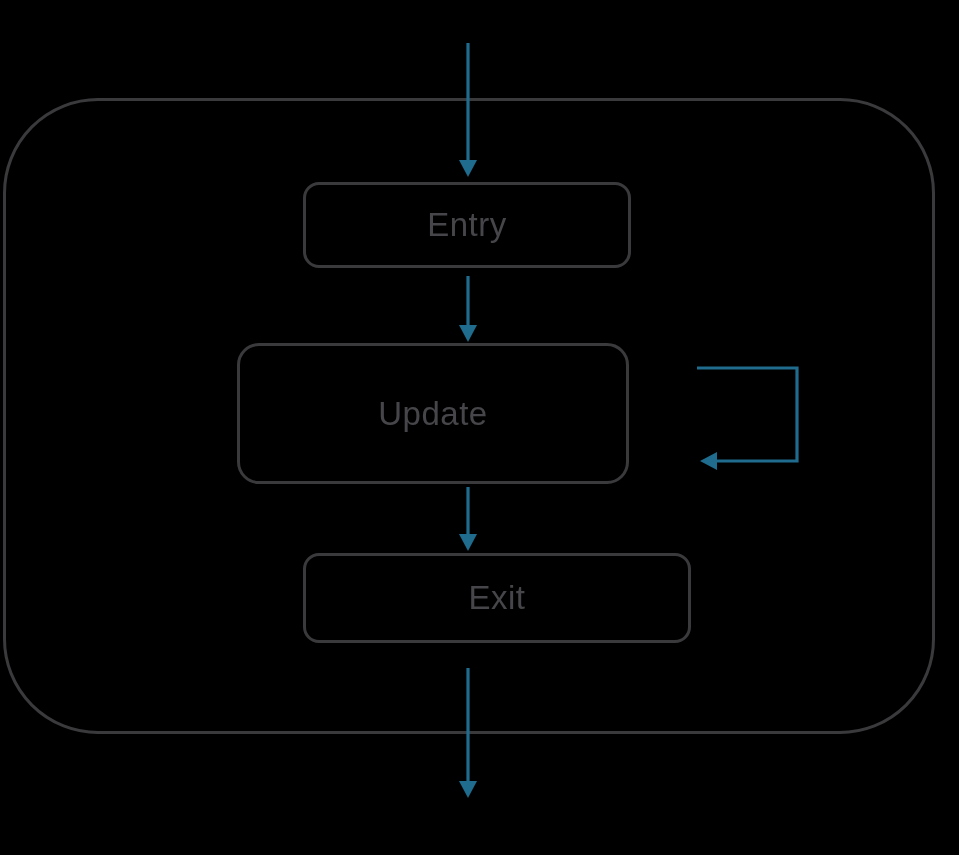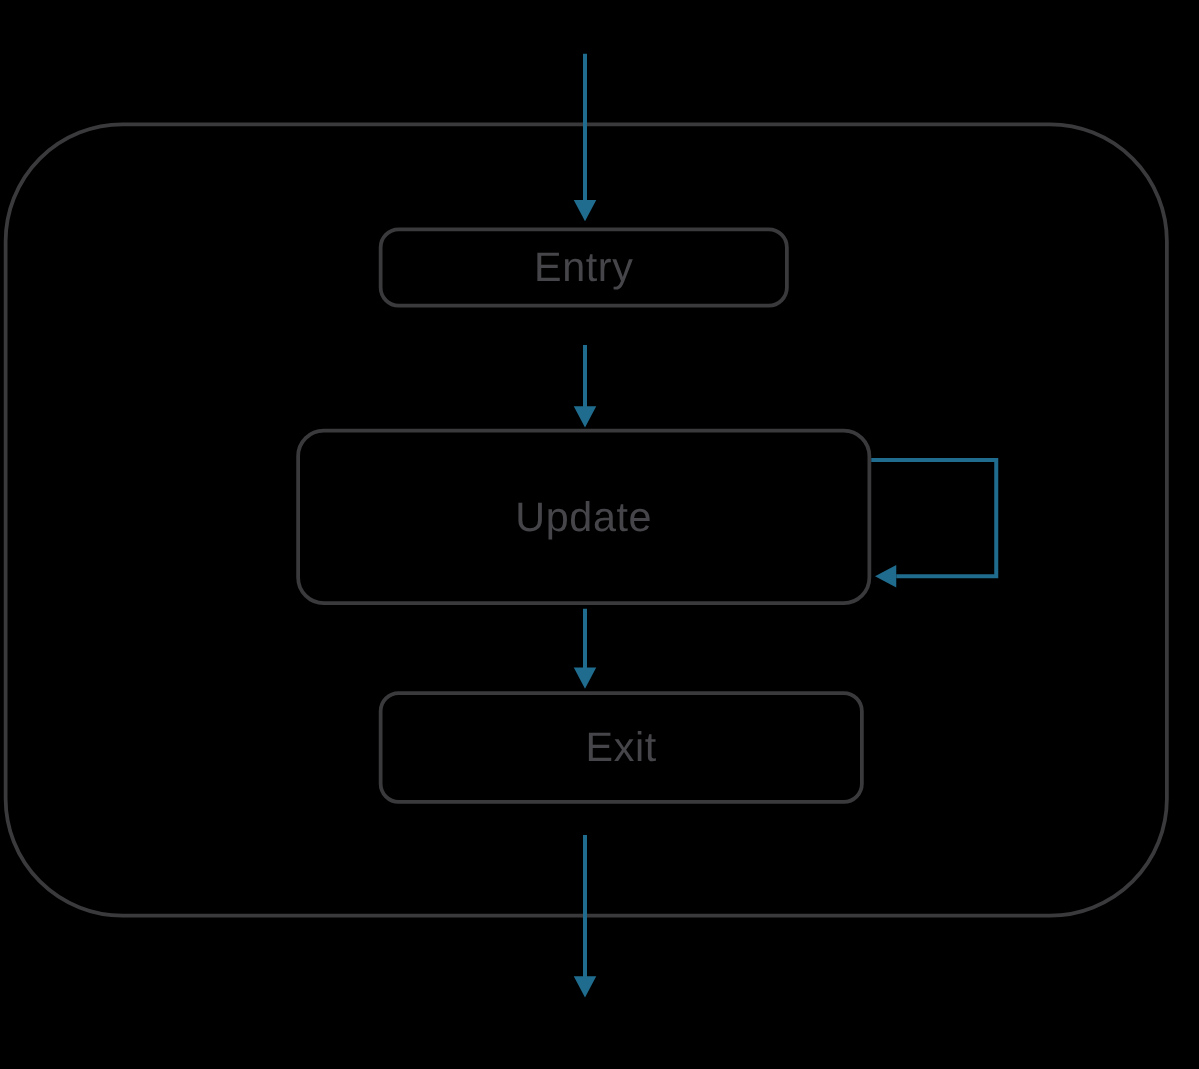--- a/index.html
+++ b/index.html
@@ -33,22 +33,22 @@
     position: absolute;
     display: flex;
     align-items: center;
     justify-content: center;
     border: 3px solid var(--node-border);
     background: transparent;
     color: var(--label-text);
     font-size: 33px;
     letter-spacing: 0.5px;
   }
-  .node-entry  { left: 303px; top: 182px; width: 328px; height: 64px;  border-radius: 16px; }
-  .node-update { left: 237px; top: 343px; width: 460px; height: 141px; border-radius: 22px; text-align: center; }
+  .node-entry  { left: 303px; top: 182px; width: 328px; height: 86px;  border-radius: 16px; }
+  .node-update { left: 237px; top: 343px; width: 392px; height: 141px; border-radius: 22px; text-align: center; }
   .node-exit   { left: 303px; top: 553px; width: 388px; height: 90px;  border-radius: 16px; }
   .node .label { pointer-events: none; }
   svg.connectors {
     position: absolute;
     left: 0; top: 0;
     width: 959px; height: 855px;
     overflow: visible;
   }
   svg.connectors line,
   svg.connectors polyline {

